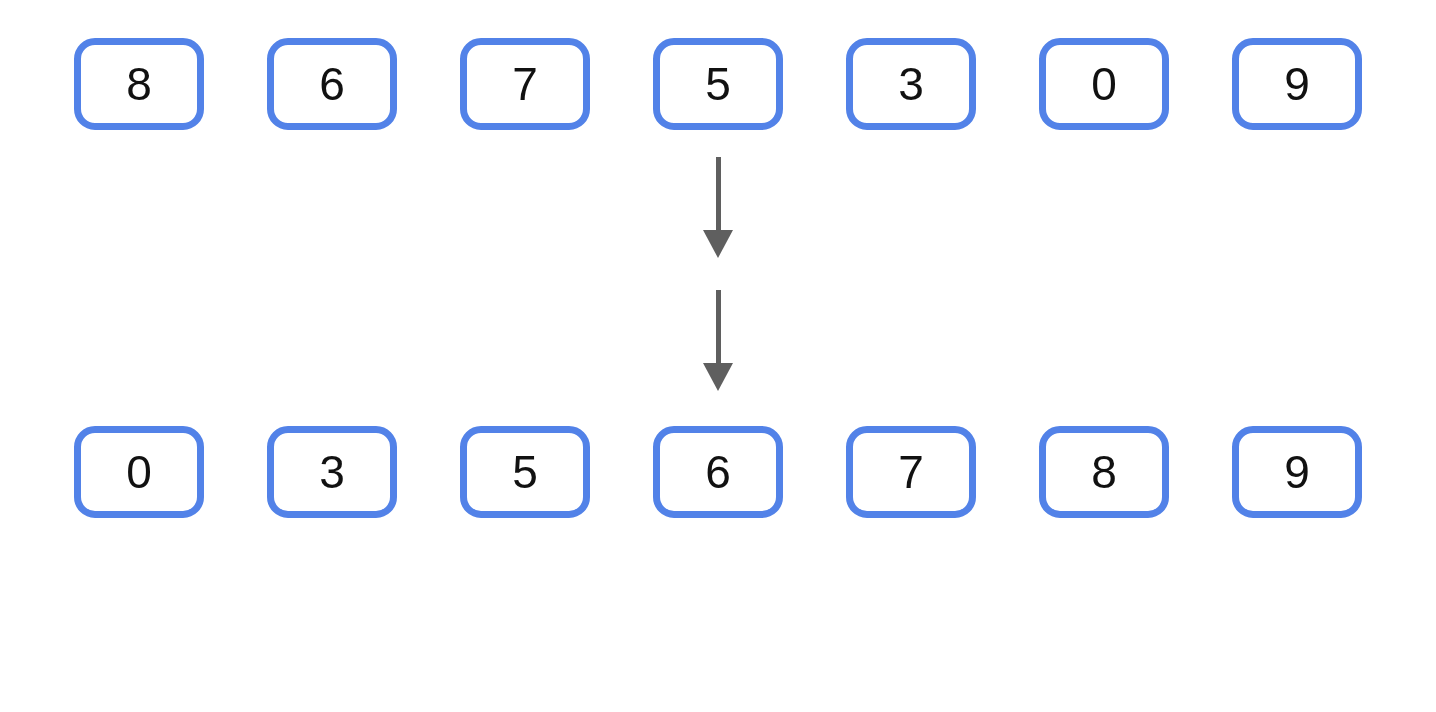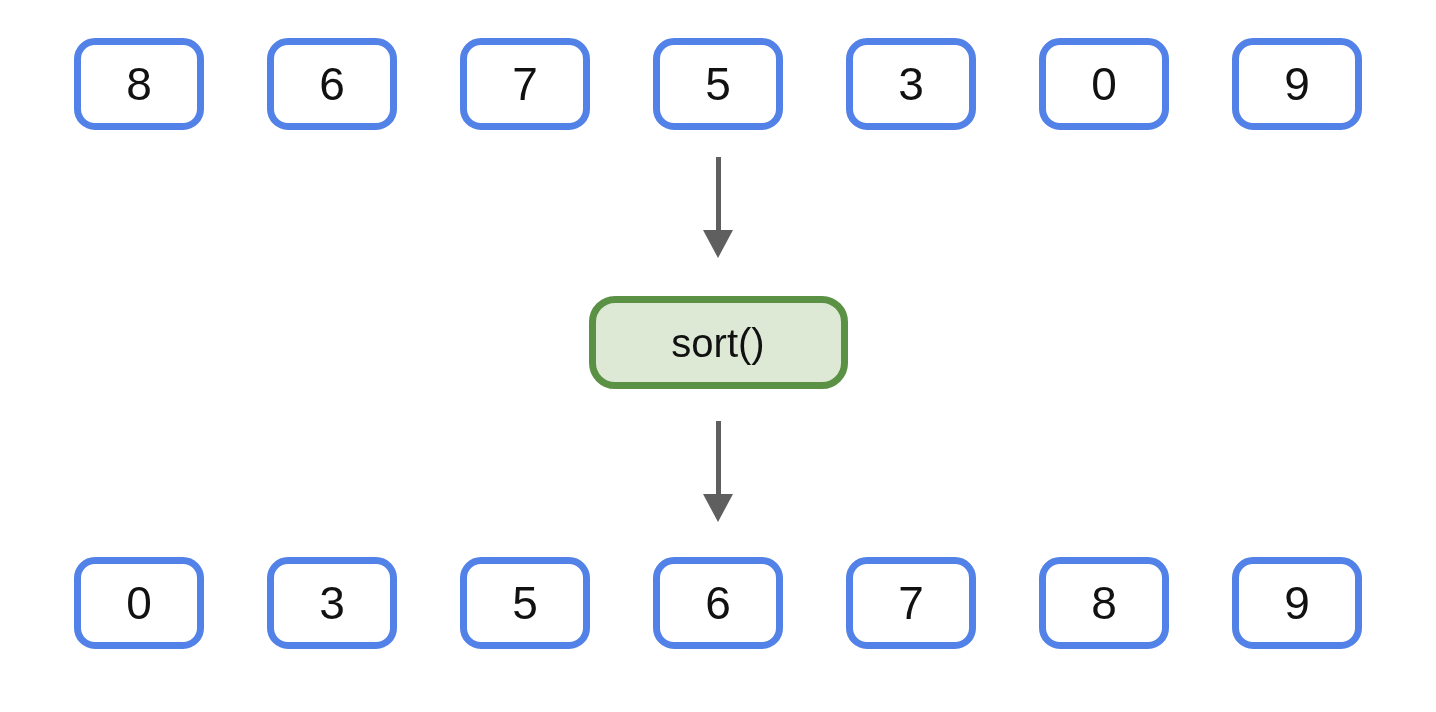--- a/index.html
+++ b/index.html
@@ -116,23 +116,20 @@
     <div class="num-box">
       <span class="num">9</span>
     </div>
   </div>
 
   <div class="arrow arrow-1">
     <div class="arrow-line"></div>
     <div class="arrow-head"></div>
   </div>
 
-  <div class="sort-box">
-    <span class="sort-label">sort()</span>
-  </div>
 
   <div class="arrow arrow-2">
     <div class="arrow-line"></div>
     <div class="arrow-head"></div>
   </div>
 
   <div class="row row-bottom">
     <div class="num-box">
       <span class="num">0</span>
     </div>

